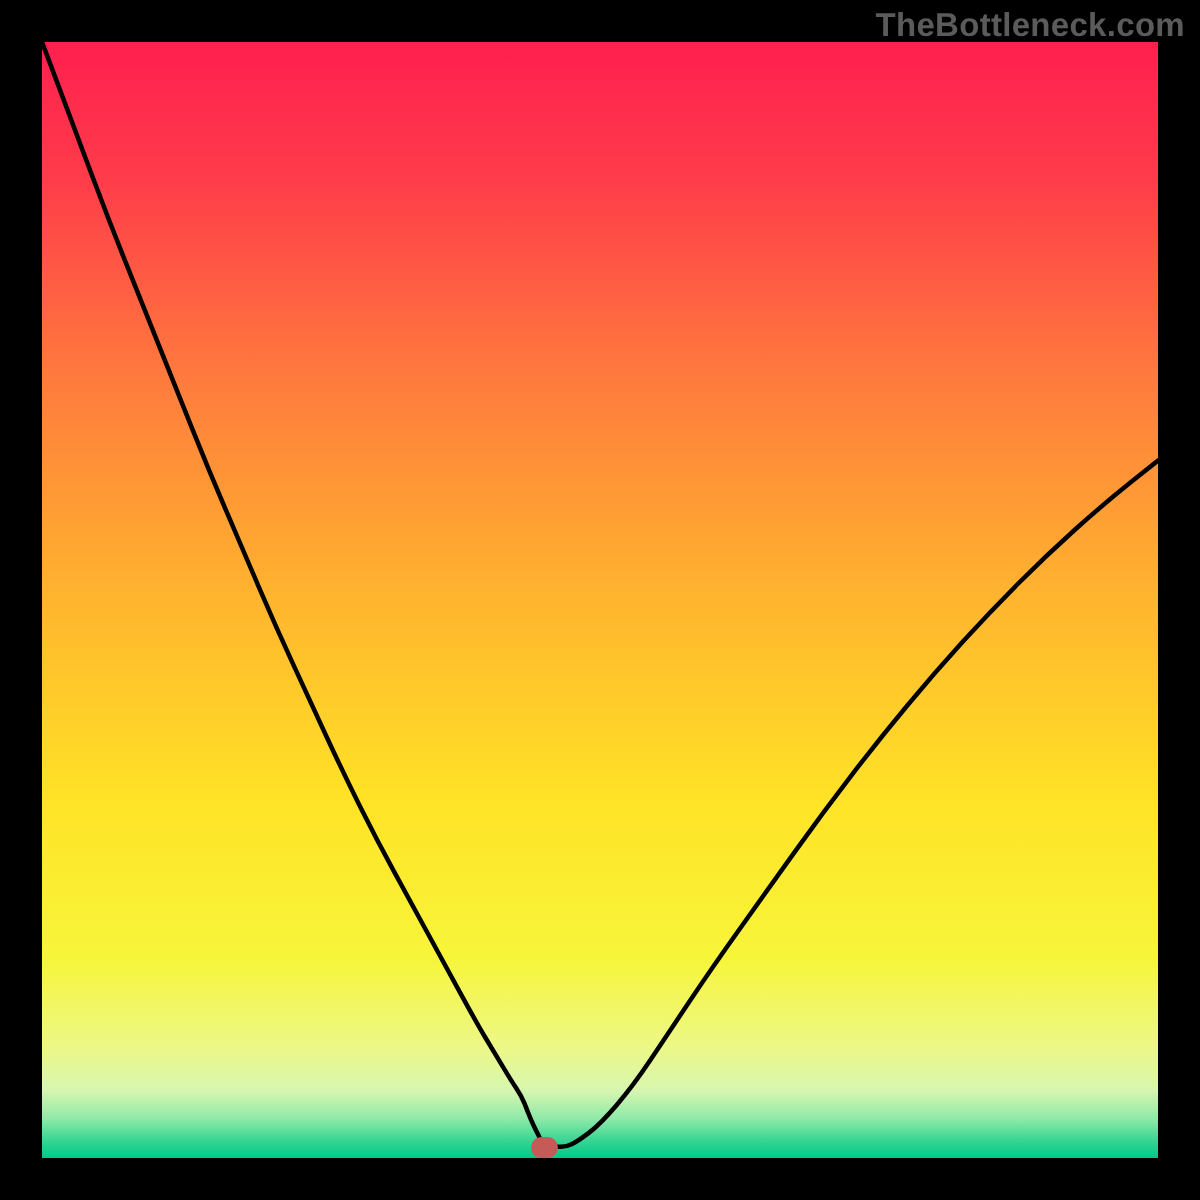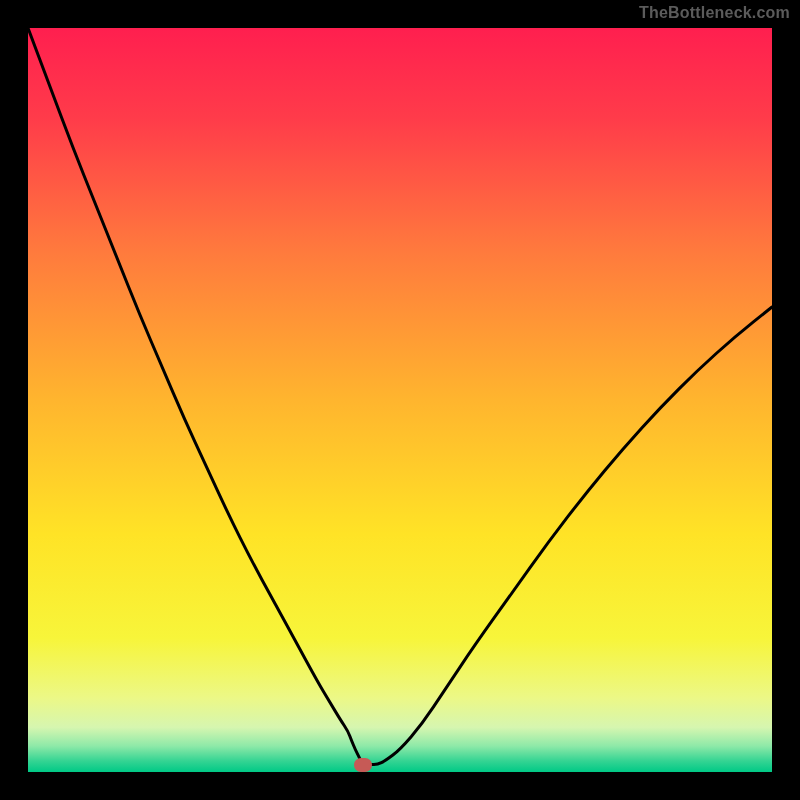--- a/index.html
+++ b/index.html
@@ -15,21 +15,21 @@
     position: relative;
     width: 800px;
     height: 800px;
     background: #000;
   }
   .watermark {
     position: absolute;
     top: 4px;
     right: 10px;
     color: #5b5b5b;
-    font-size: 16px;
+    font-size: 22px;
     font-weight: 600;
     letter-spacing: 0.2px;
     z-index: 50;
   }
   .plot {
     position: absolute;
     left: 28px;
     top: 28px;
     width: 744px;
     height: 744px;

